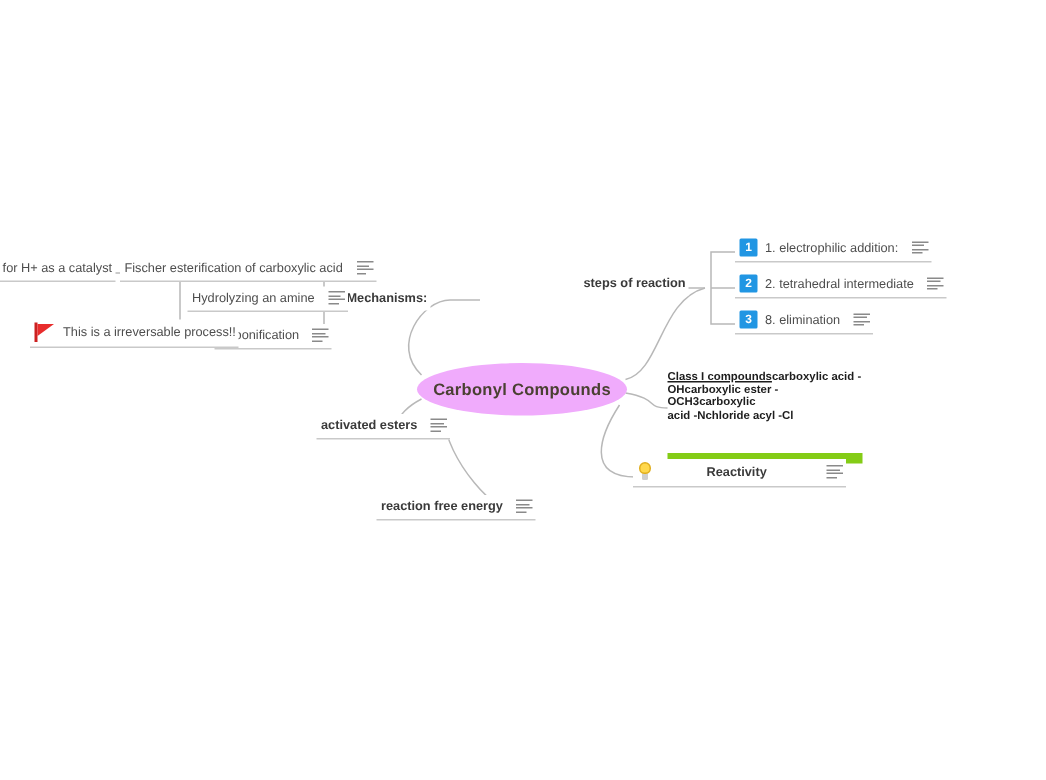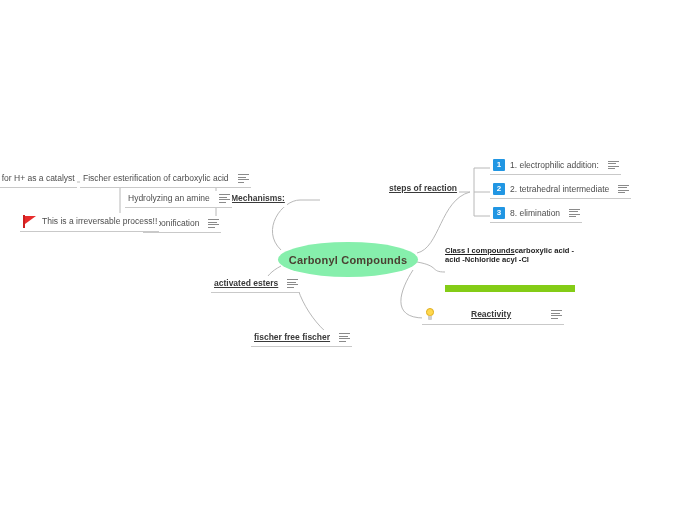--- a/index.html
+++ b/index.html
@@ -25,21 +25,21 @@
   }
 
   
   .central-node {
     position: absolute;
     left: 278px;
     top: 242px;
     width: 140px;
     height: 35px;
     border-radius: 50%;
-    background: #86efac;
+    background: #f0abfc;
     display: flex;
     align-items: center;
     justify-content: center;
     color: #4a4032;
     font-size: 11px;
     font-weight: bold;
     letter-spacing: .2px;
     z-index: 6;
   }
 
@@ -56,21 +56,20 @@
     white-space: nowrap;
   }
   .node .label {
     font-size: 8.5px;
     color: #4d4d4d;
     line-height: 11px;
   }
   .node .label.bold {
     font-weight: bold;
     color: #3a3a3a;
-    text-decoration: underline;
   }
   .node.plain {
     border-bottom: none;
   }
 
   
   .note-icon {
     width: 11px;
     height: 9px;
     display: inline-flex;
@@ -250,20 +249,21 @@
     <span class="note-icon">
       <i></i>
         <i></i>
         <i></i>
         <i></i>
     </span>
   </div>
 
   <div class="textblock" style="left:445px; top:247px;">
     <span class="u">Class I compounds</span><span>carboxylic acid -</span>
+    <div>OHcarboxylic ester -OCH3carboxylic</div>
     <div>acid -Nchloride acyl -Cl</div>
   </div>
 
   <div class="node" style="left:422px; top:306px;gap:36px;">
     <span class="bulb">
       <span class="glass"></span>
         <span class="base"></span>
     </span>
     <span class="label bold">Reactivity</span>
     <span class="note-icon">
@@ -324,21 +324,21 @@
     <span class="label bold">activated esters</span>
     <span class="note-icon">
       <i></i>
         <i></i>
         <i></i>
         <i></i>
     </span>
   </div>
 
   <div class="node" style="left:251px; top:330px;">
-    <span class="label bold">fischer free fischer</span>
+    <span class="label bold">reaction free energy</span>
     <span class="note-icon">
       <i></i>
         <i></i>
         <i></i>
         <i></i>
     </span>
   </div>
 
 </div>
 

